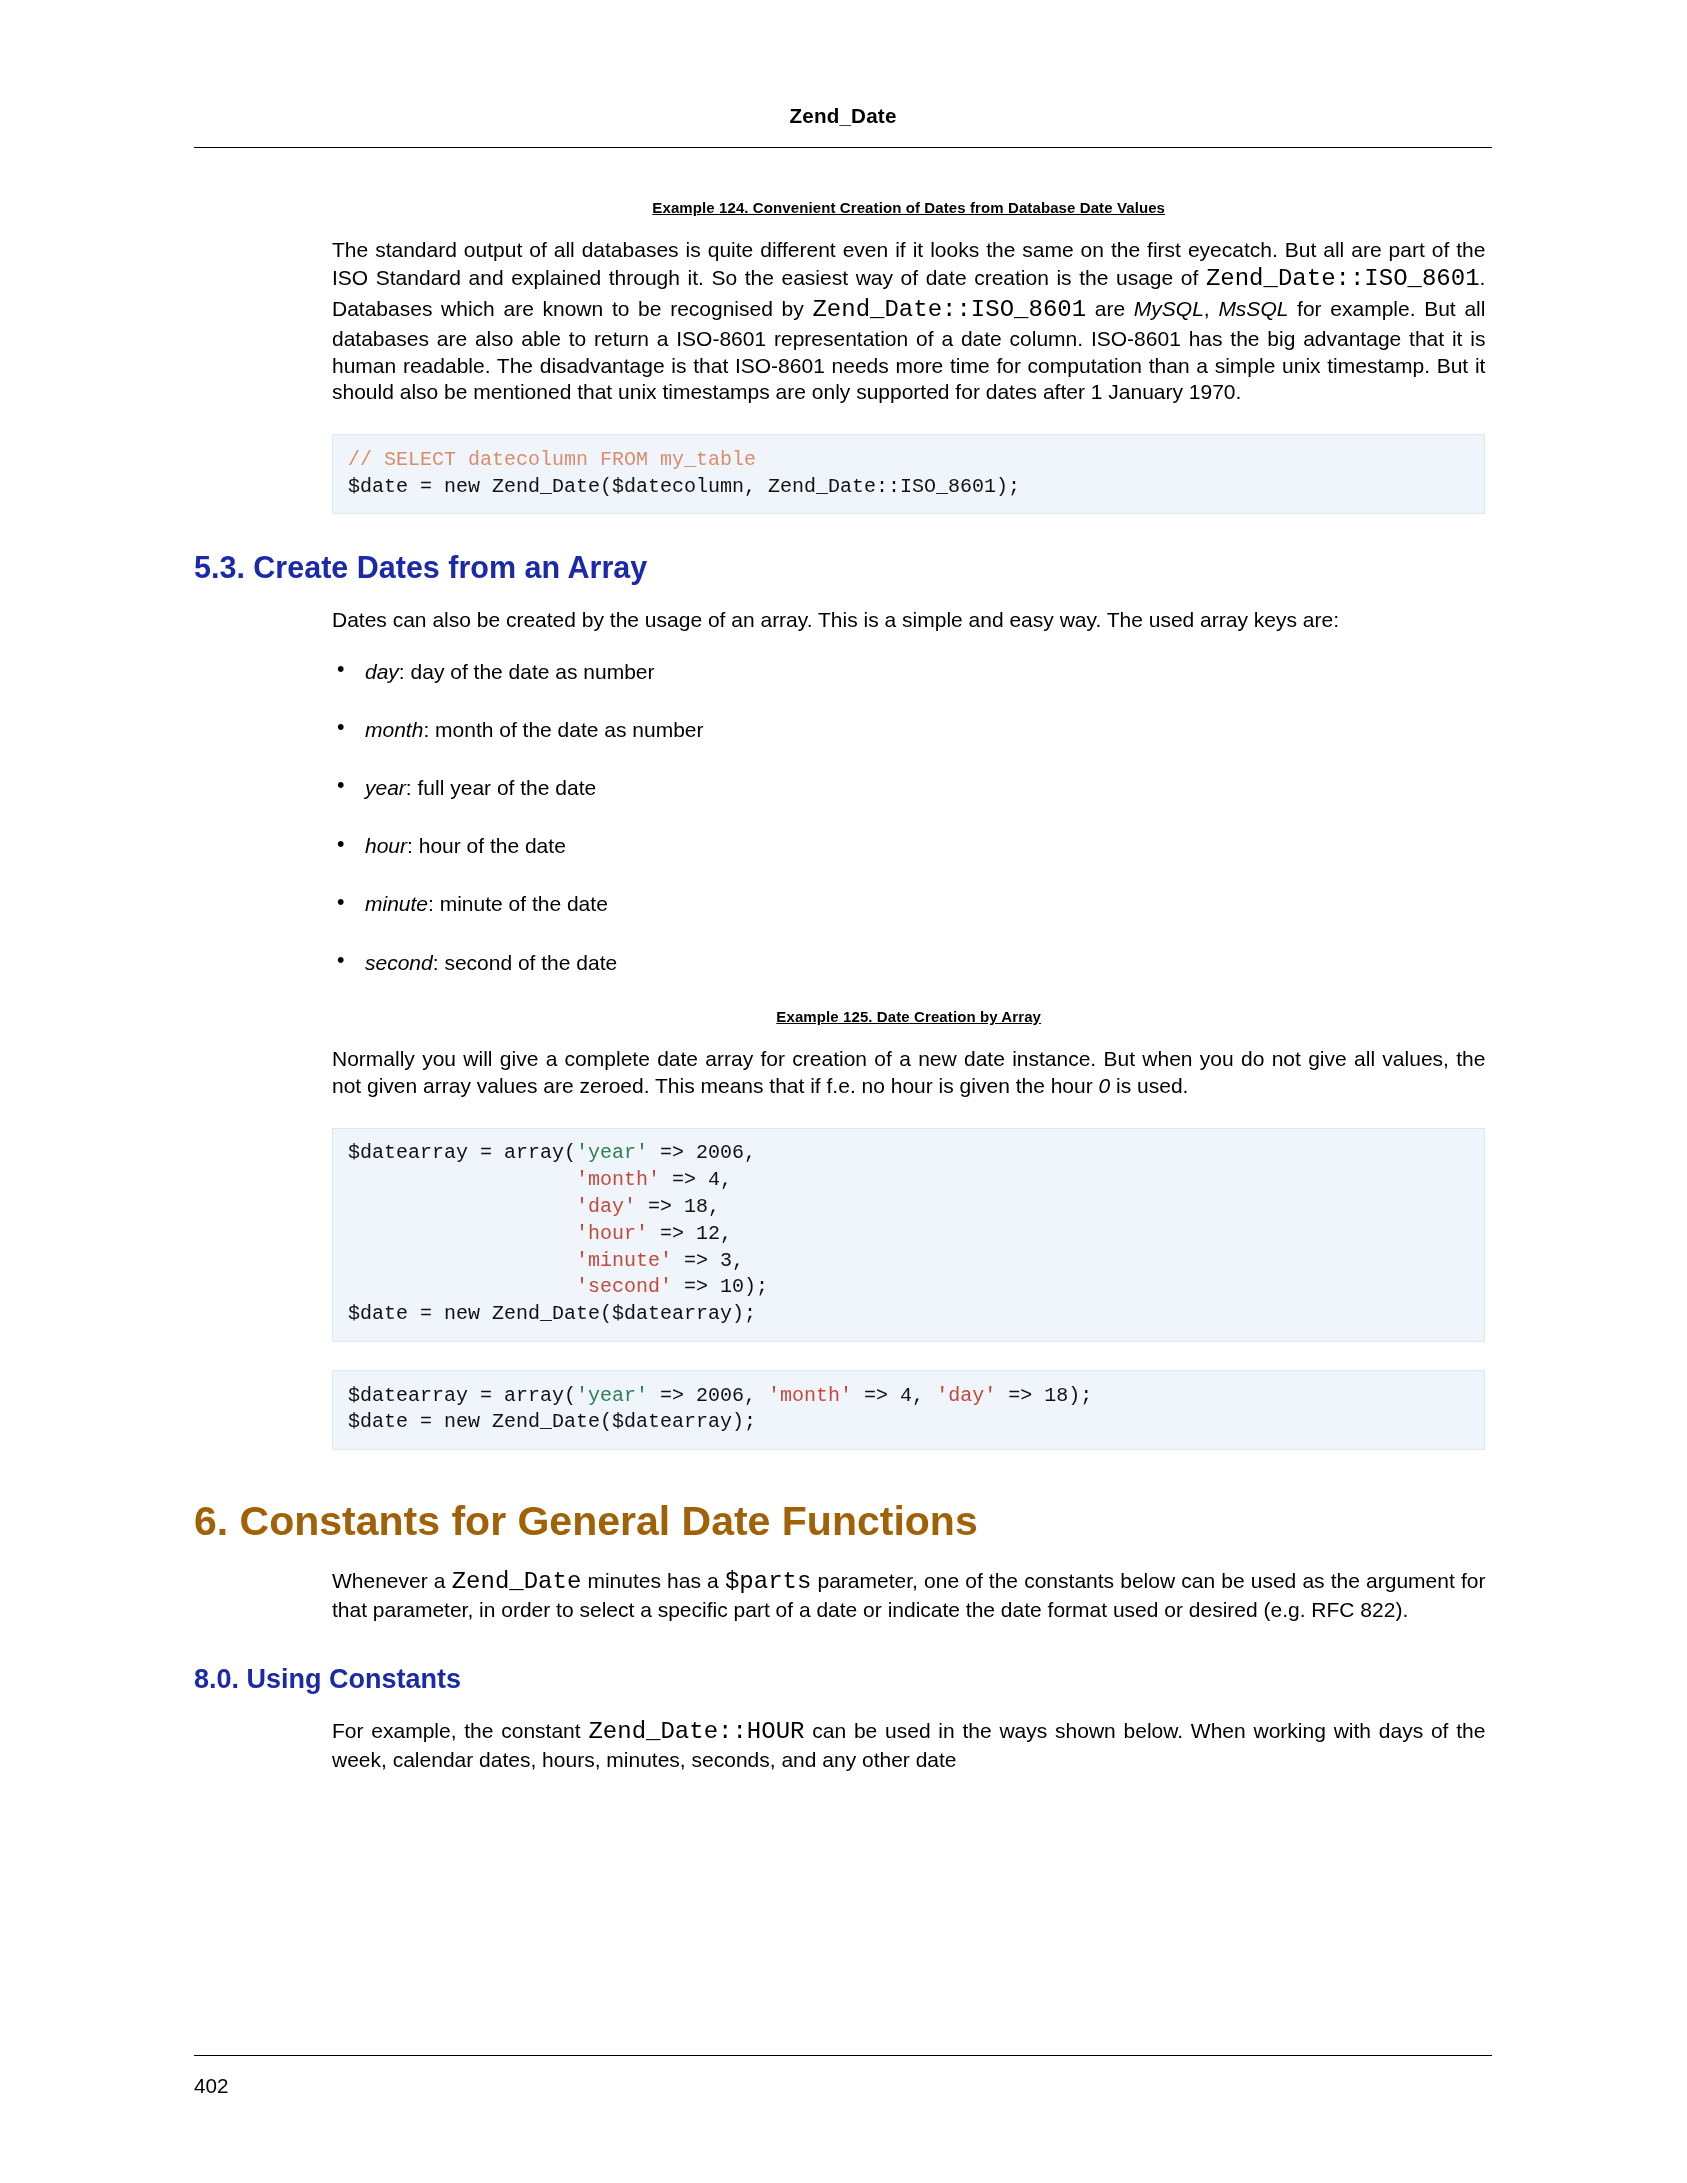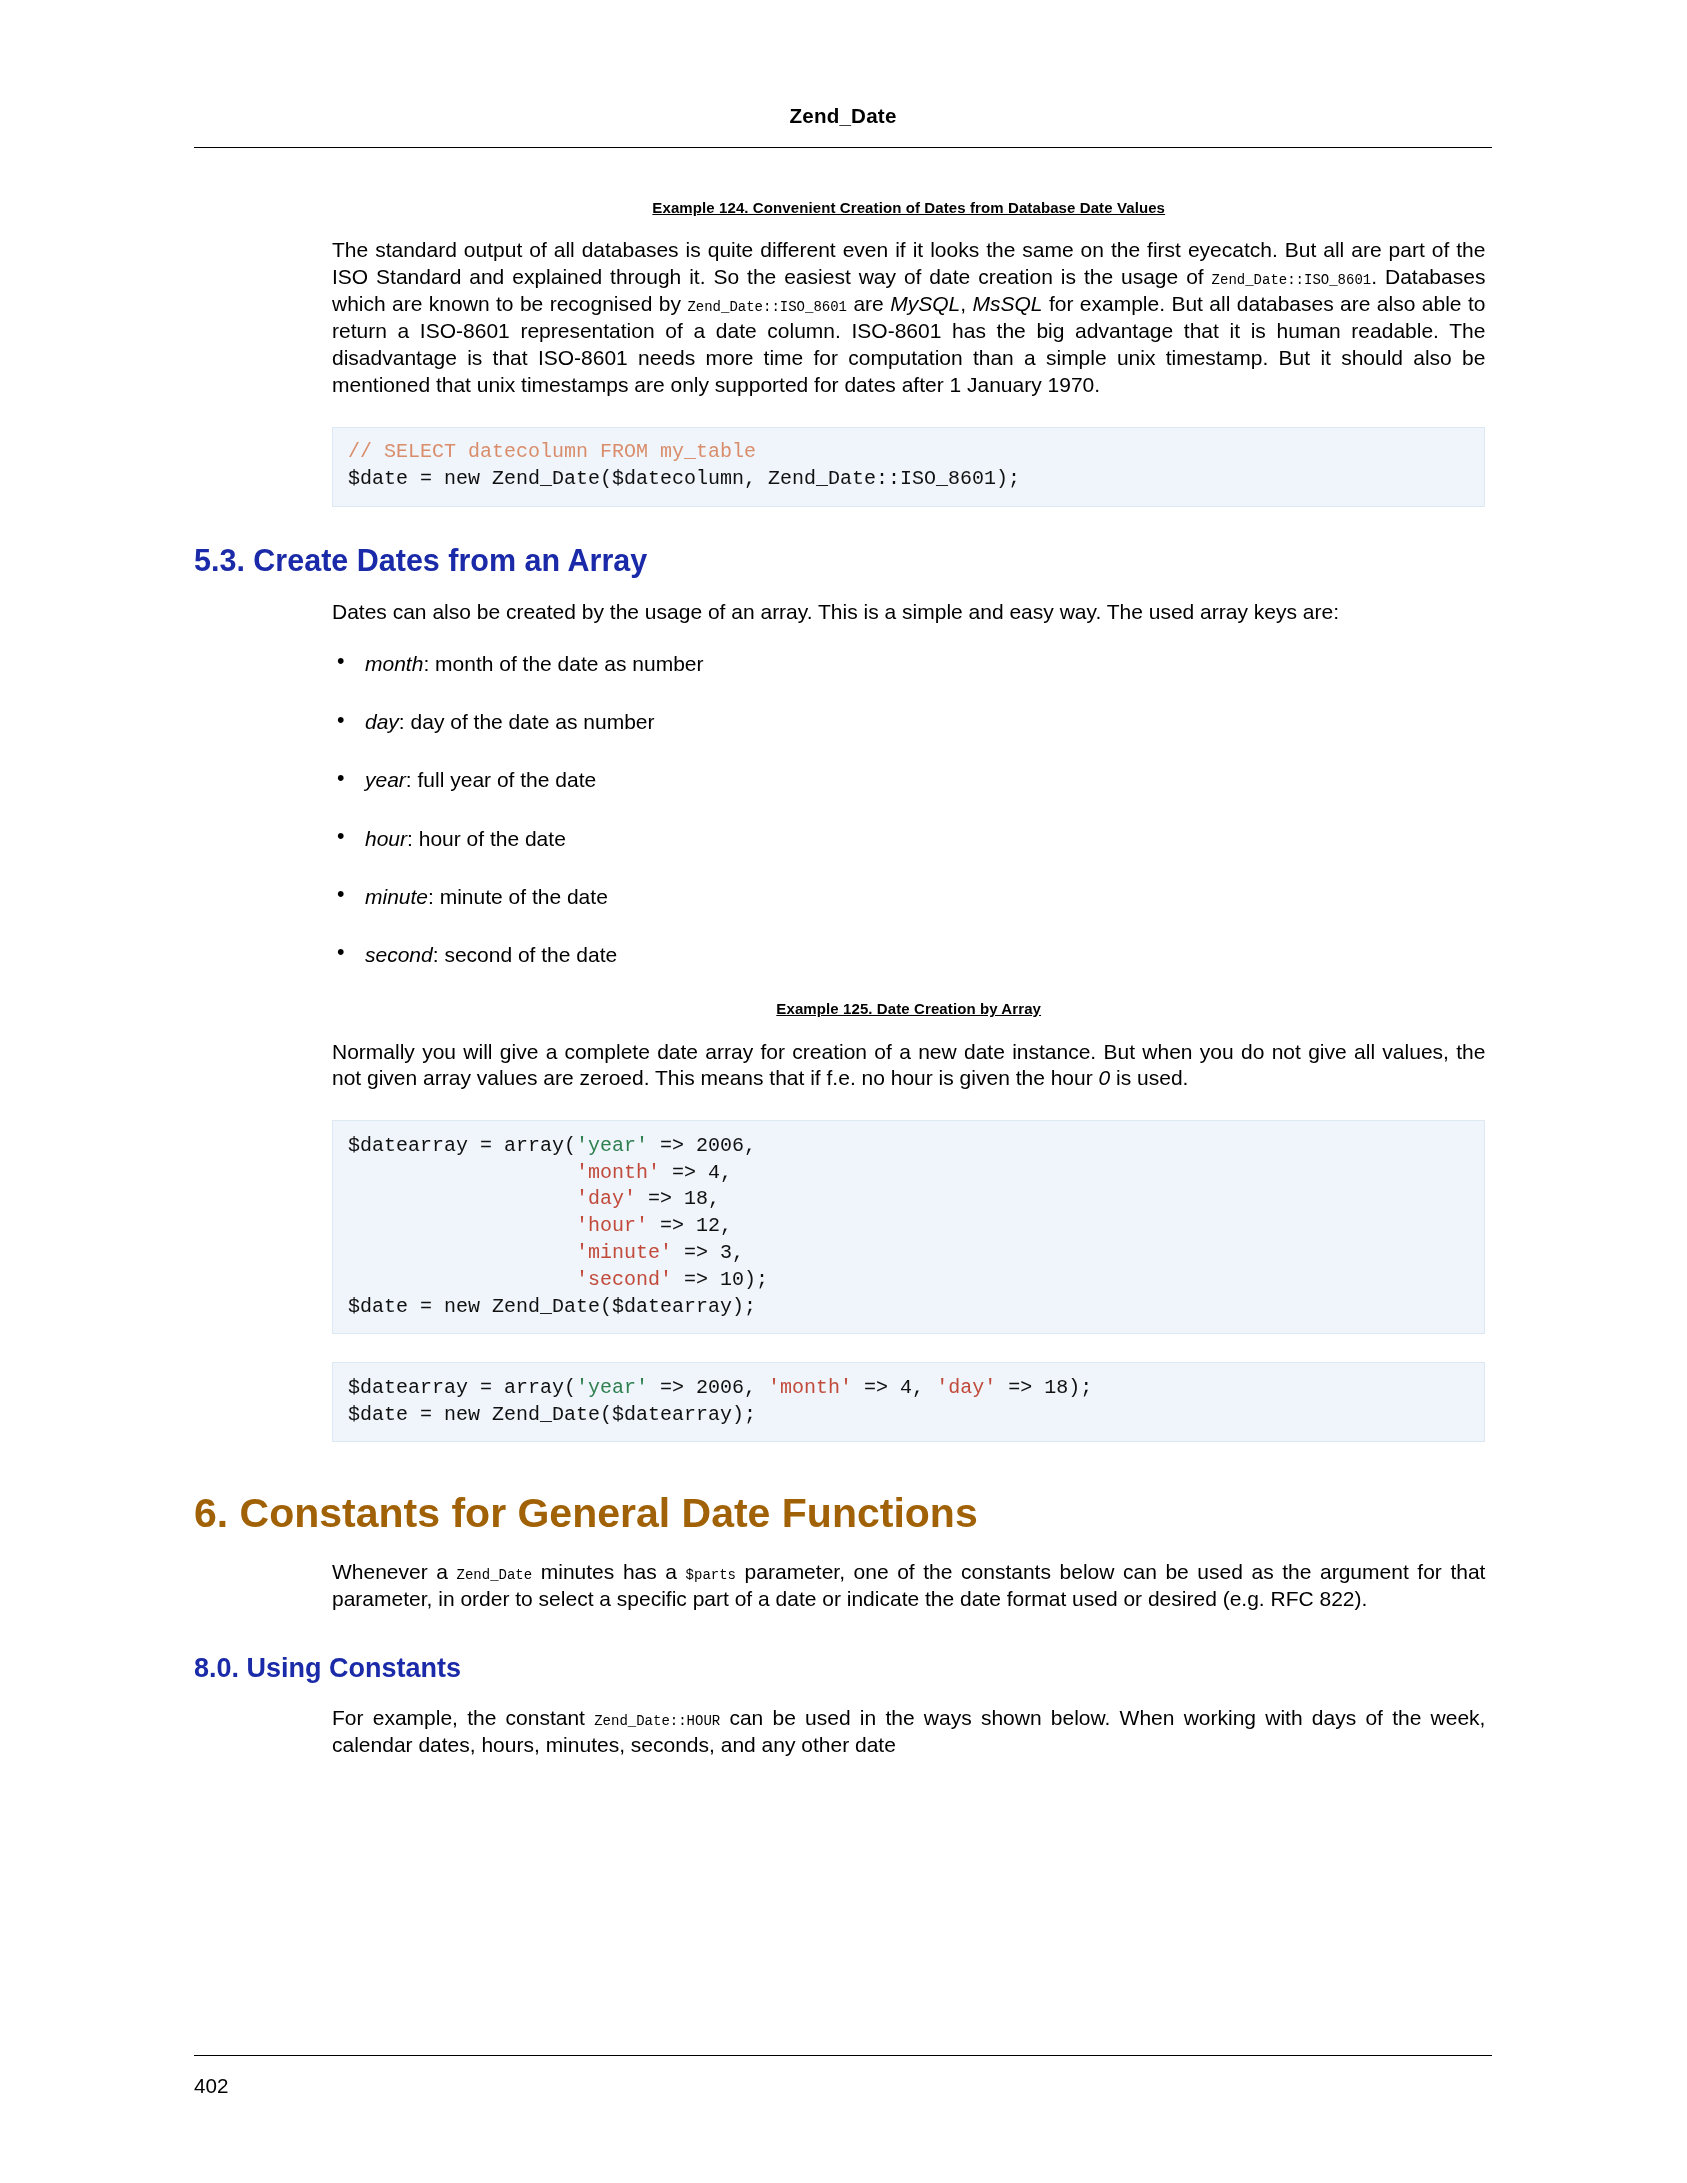--- a/index.html
+++ b/index.html
@@ -59,21 +59,21 @@
     letter-spacing: 0.1px;
   }
   p.para {
     font-size: 21px;
     line-height: 1.28;
     text-align: justify;
     margin: 21.4px 0 0 0;
   }
   .inline-code {
     font-family: "Liberation Mono", monospace;
-    font-size: 14px;
+    font-size: 24px;
   }
   em.it {
     font-style: italic;
   }
 
   
   .codeblock {
     background: #eff5fb;
     border: 0.8px solid #dce8f2;
     font-family: "Liberation Mono", monospace;
@@ -160,22 +160,22 @@
       <div class="codeblock"><span class="cb-comment">// SELECT datecolumn FROM my_table</span>
 <span class="cb-plain">$date = new Zend_Date($datecolumn, Zend_Date::ISO_8601);</span></div>
     </div>
 
     <h2 class="sec indent-sec">5.3. Create Dates from an Array</h2>
 
     <div class="body-block">
       <p class="para">Dates can also be created by the usage of an array. This is a simple and easy way. The used array keys are:</p>
 
       <ul class="bullets">
+        <li><em class="it">day</em><span>: day of the date as number</span></li>
         <li><em class="it">month</em><span>: month of the date as number</span></li>
-        <li><em class="it">day</em><span>: day of the date as number</span></li>
         <li><em class="it">year</em><span>: full year of the date</span></li>
         <li><em class="it">hour</em><span>: hour of the date</span></li>
         <li><em class="it">minute</em><span>: minute of the date</span></li>
         <li><em class="it">second</em><span>: second of the date</span></li>
       </ul>
 
       <div class="example-title" style="margin-top:10px;">Example 125. Date Creation by Array</div>
 
       <p class="para"><span>Normally you will give a complete date array for creation of a new date instance. But when you do not give all values, the not given array values are zeroed. This means that if f.e. no hour is given the hour </span><em class="it">0</em><span> is used.</span></p>
 

